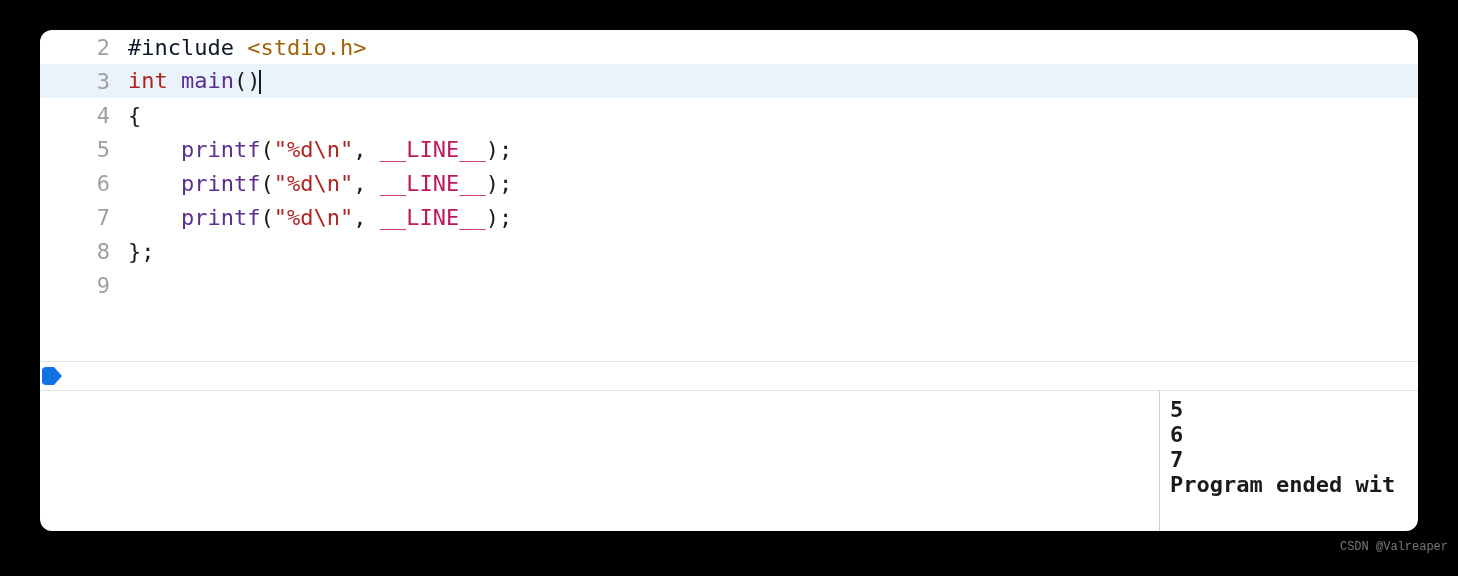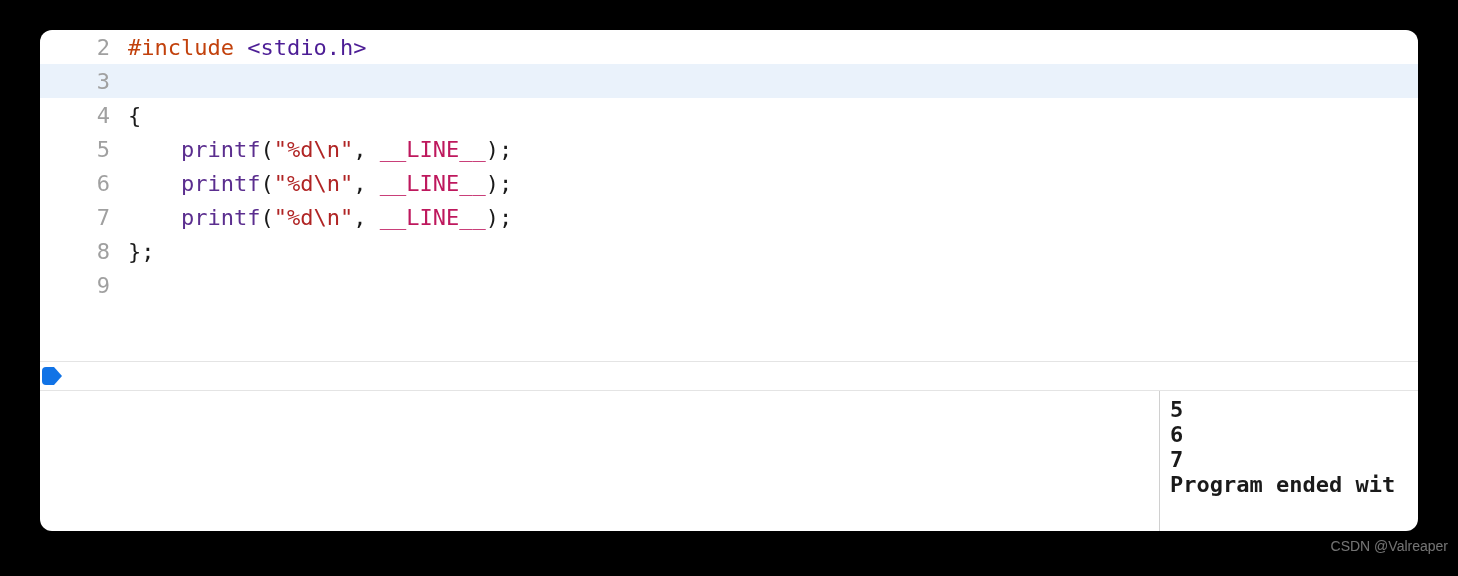--- a/index.html
+++ b/index.html
@@ -35,22 +35,22 @@
     .code-line.highlighted { background: #eaf2fb; }
     .line-num {
       width: 88px;
       text-align: right;
       padding-right: 18px;
       color: #a0a0a0;
       font-weight: 400;
       user-select: none;
     }
     .code-content { white-space: pre; }
-    .tok-preproc { color: #c2410c; }
-    .tok-include-path { color: #4c1d95; text-align: center; }
+    .tok-preproc { color: #0f172a; }
+    .tok-include-path { color: #a16207; text-align: center; }
     .tok-keyword { color: #b02424; }
     .tok-func { color: #5b2e8f; }
     .tok-string { color: #b02424; }
     .tok-macro { color: #be185d; }
     .tok-plain { color: #1a1a1a; }
     .cursor {
       display: inline-block;
       width: 1.5px;
       height: 24px;
       background: #1a1a1a;
@@ -102,35 +102,36 @@
       font-weight: 700;
       color: #1a1a1a;
       white-space: pre;
       overflow: hidden;
     }
     .watermark {
       position: absolute;
       right: 10px;
       bottom: 22px;
       color: rgba(255,255,255,0.45);
-      font-family: Liberation Sans, sans-serif;
-      font-size: 14px;
+      font-family: Liberation Mono, monospace;
+      font-size: 12px;
     }
   </style>
 </head>
 <body>
 
 <div class="editor-container">
   <div class="code-area" id="code-area">
       <div class="code-line">
         <span class="line-num">2</span>
         <span class="code-content"><span class="tok-preproc">#include </span><span class="tok-include-path">&lt;stdio.h&gt;</span></span>
       </div>
       <div class="code-line highlighted">
         <span class="line-num">3</span>
+        <span class="code-content"><span class="tok-keyword">int </span><span class="tok-func">main</span><span class="tok-plain">()</span><span class="cursor"></span></span>
       </div>
       <div class="code-line">
         <span class="line-num">4</span>
         <span class="code-content"><span class="tok-plain">{</span></span>
       </div>
       <div class="code-line">
         <span class="line-num">5</span>
         <span class="code-content"><span class="tok-plain">    </span><span class="tok-func">printf</span><span class="tok-plain">(</span><span class="tok-string">"%d\n"</span><span class="tok-plain">, </span><span class="tok-macro">__LINE__</span><span class="tok-plain">);</span></span>
       </div>
       <div class="code-line">

